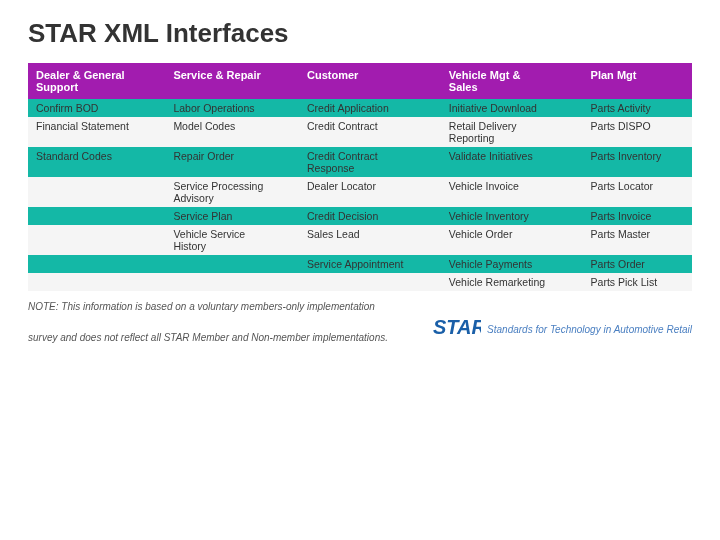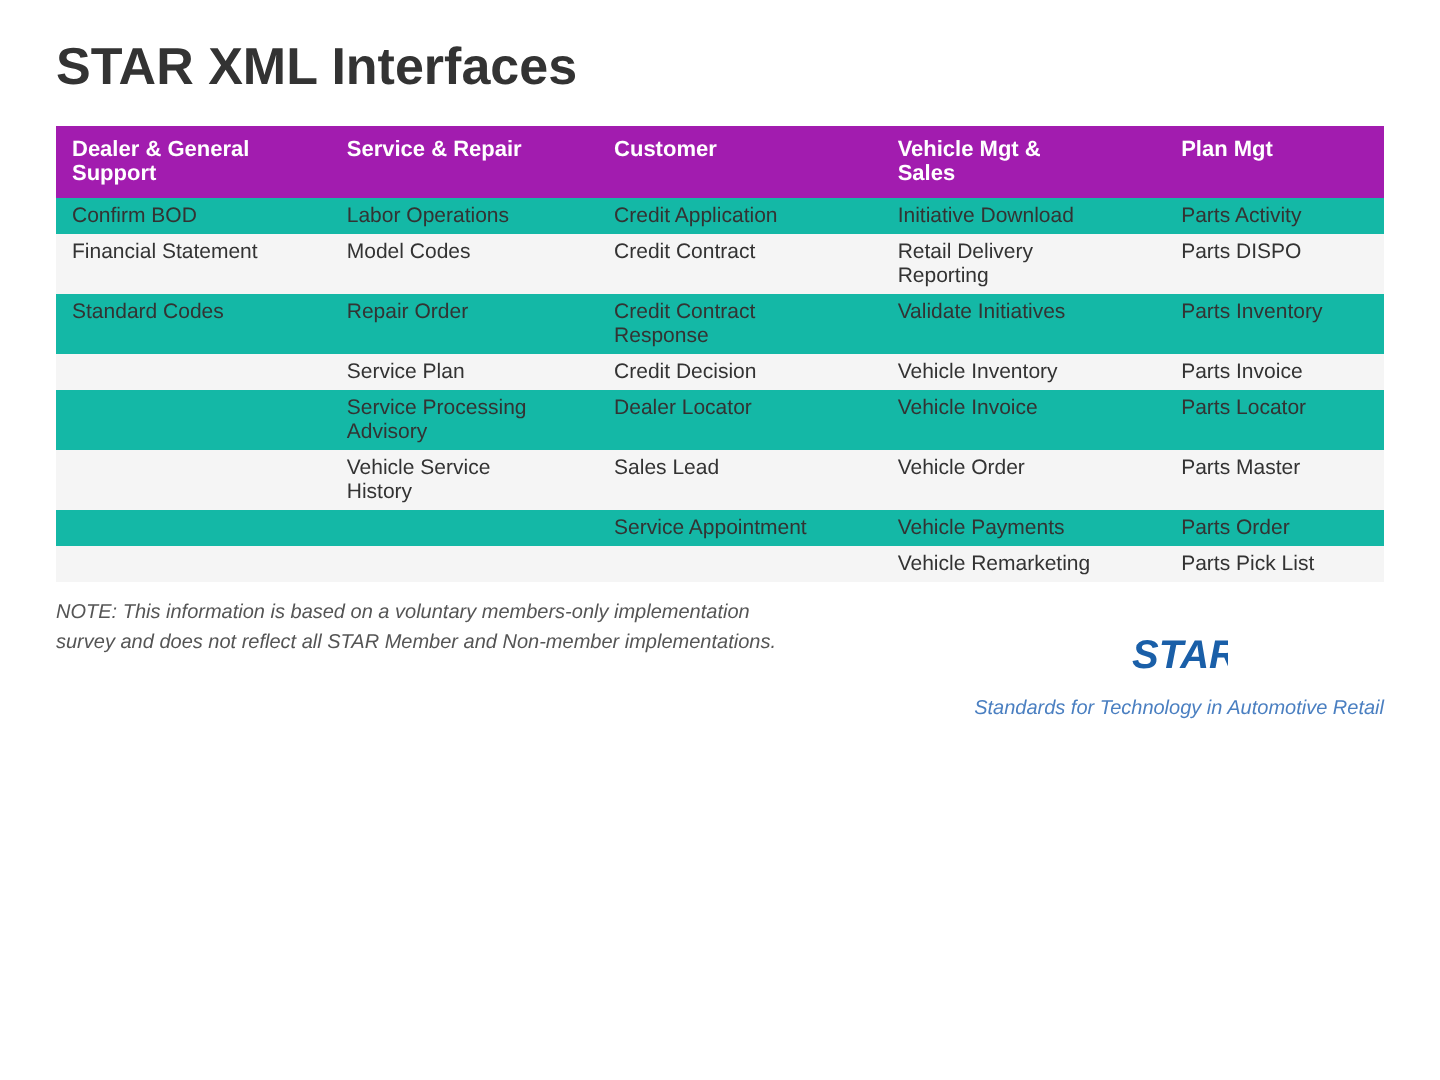--- a/index.html
+++ b/index.html
@@ -50,33 +50,32 @@
     }
     .footer-note {
       margin-top: 10px;
       font-style: italic;
       font-size: 10px;
       color: #555;
     }
     .footer-bottom {
       display: flex;
       justify-content: space-between;
-      align-items: flex-start;
+      align-items: flex-end;
       margin-top: 4px;
     }
     .footer-note2 {
       font-style: italic;
       font-size: 10px;
       color: #555;
     }
     .star-logo {
       display: flex;
       align-items: center;
       gap: 6px;
-      flex-direction: column;
     }
     .star-tagline {
       font-style: italic;
       font-size: 10px;
       color: #4a7fc1;
     }
     
     .logo-star {
       font-size: 18px;
       font-weight: bold;
@@ -121,32 +120,32 @@
         <tr>
           <td style="white-space: pre-line;">Standard Codes</td>
           <td style="white-space: pre-line;">Repair Order</td>
           <td style="white-space: pre-line;">Credit Contract
 Response</td>
           <td style="white-space: pre-line;">Validate Initiatives</td>
           <td style="white-space: pre-line;">Parts Inventory</td>
         </tr>
         <tr>
           <td style="white-space: pre-line;"></td>
-          <td style="white-space: pre-line;">Service Plan</td>
-          <td style="white-space: pre-line;">Credit Decision</td>
-          <td style="white-space: pre-line;">Vehicle Inventory</td>
-          <td style="white-space: pre-line;">Parts Invoice</td>
-        </tr>
-        <tr>
-          <td style="white-space: pre-line;"></td>
           <td style="white-space: pre-line;">Service Processing
 Advisory</td>
           <td style="white-space: pre-line;">Dealer Locator</td>
           <td style="white-space: pre-line;">Vehicle Invoice</td>
           <td style="white-space: pre-line;">Parts Locator</td>
+        </tr>
+        <tr>
+          <td style="white-space: pre-line;"></td>
+          <td style="white-space: pre-line;">Service Plan</td>
+          <td style="white-space: pre-line;">Credit Decision</td>
+          <td style="white-space: pre-line;">Vehicle Inventory</td>
+          <td style="white-space: pre-line;">Parts Invoice</td>
         </tr>
         <tr>
           <td style="white-space: pre-line;"></td>
           <td style="white-space: pre-line;">Vehicle Service
 History</td>
           <td style="white-space: pre-line;">Sales Lead</td>
           <td style="white-space: pre-line;">Vehicle Order</td>
           <td style="white-space: pre-line;">Parts Master</td>
         </tr>
         <tr>

